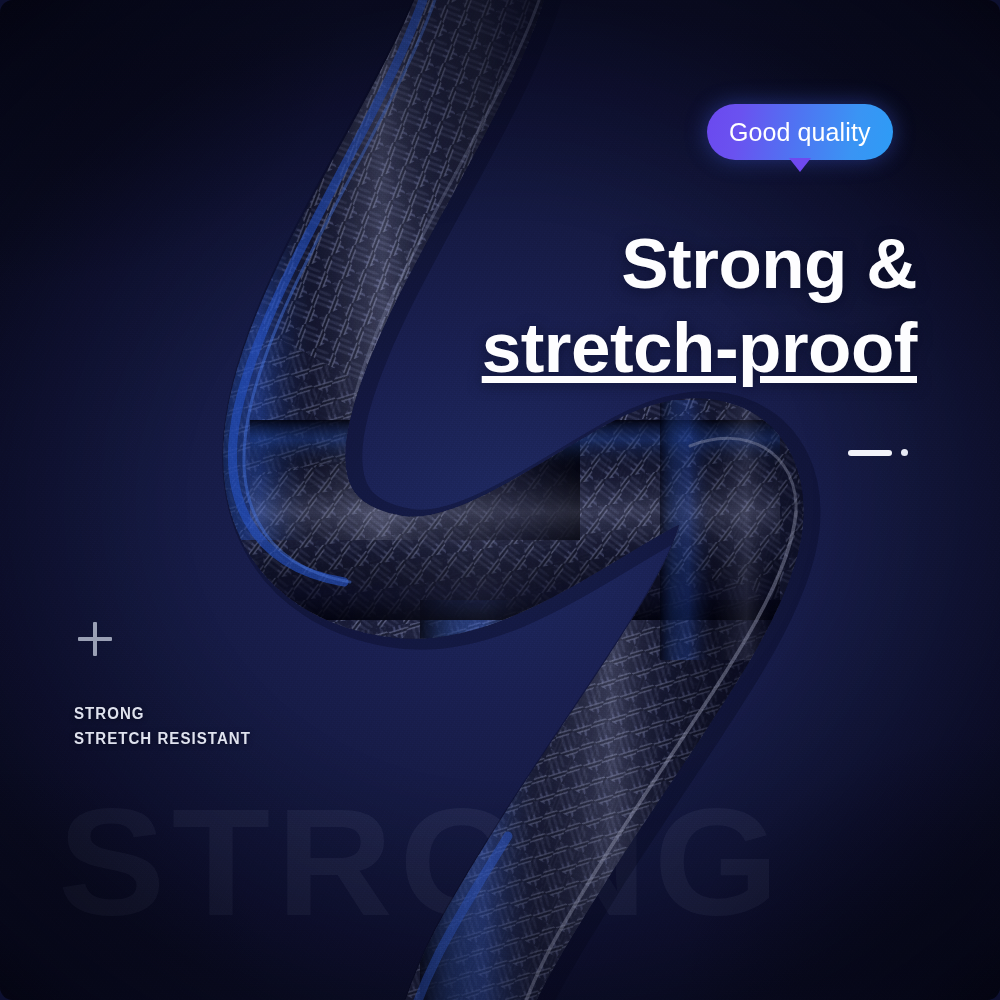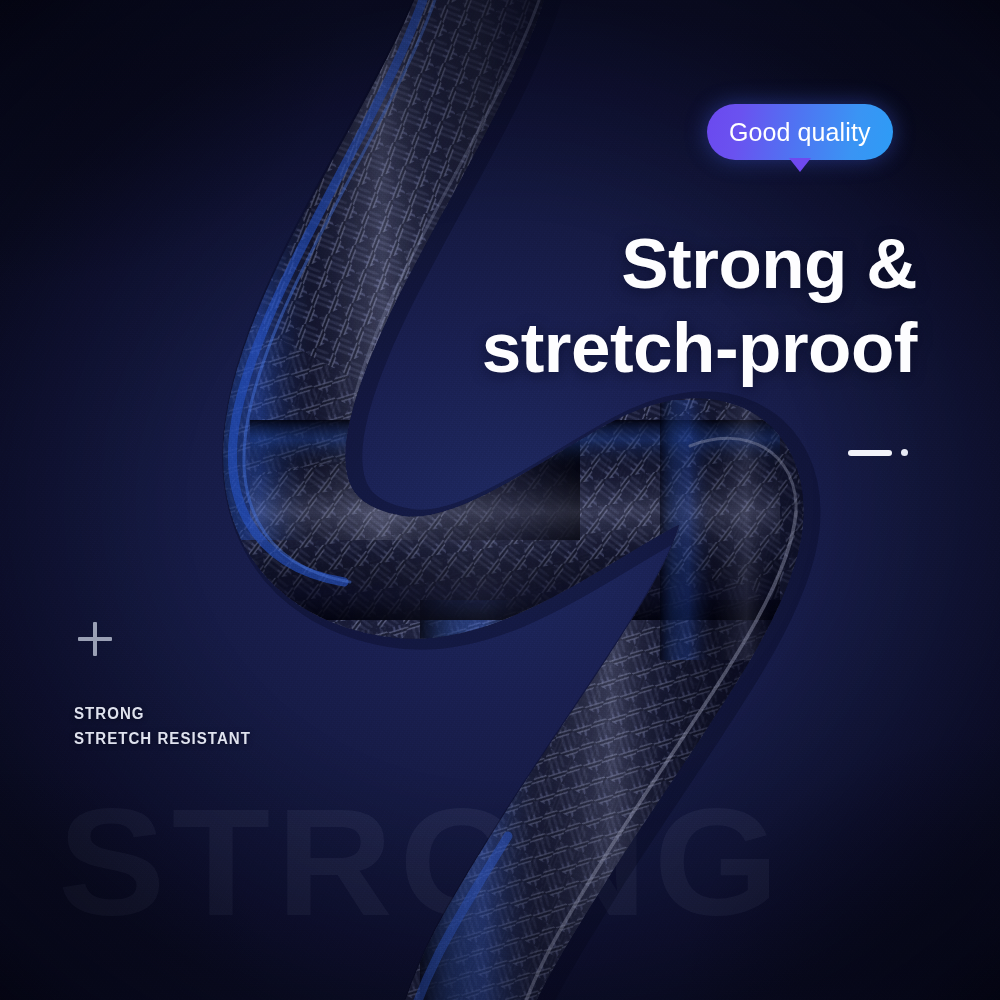--- a/index.html
+++ b/index.html
@@ -8,20 +8,21 @@
   }
   body {
     font-family: "Liberation Sans", sans-serif;
   }
   #stage {
     position: relative;
     width: 1000px;
     height: 1000px;
     overflow: hidden;
     background: #13163a;
+    border-radius: 13px;
   }
 
   
   .bg-base {
     position: absolute; inset: 0;
     background:
       radial-gradient(ellipse 62% 52% at 52% 52%, #1f2a62 0%, #1a2052 34%, #151a42 62%, #101234 85%, #0c0e27 100%);
   }
   .bg-vignette {
     position: absolute; inset: 0;
@@ -112,21 +113,21 @@
     width: 597px;
     text-align: right;
     color: #fdfdff;
     font-size: 71px;
     font-weight: 700;
     line-height: 1.18;
     letter-spacing: -.5px;
     text-shadow: 0 2px 14px rgba(6,8,30,.55);
     white-space: nowrap;
   }
-  .headline .l2 { display: block; }
+  .headline .l2 { display: block; text-decoration: underline; }
 
   
   .divider {
     position: absolute;
     left: 848px;
     top: 449px;
     display: flex;
     align-items: center;
     gap: 9px;
   }

